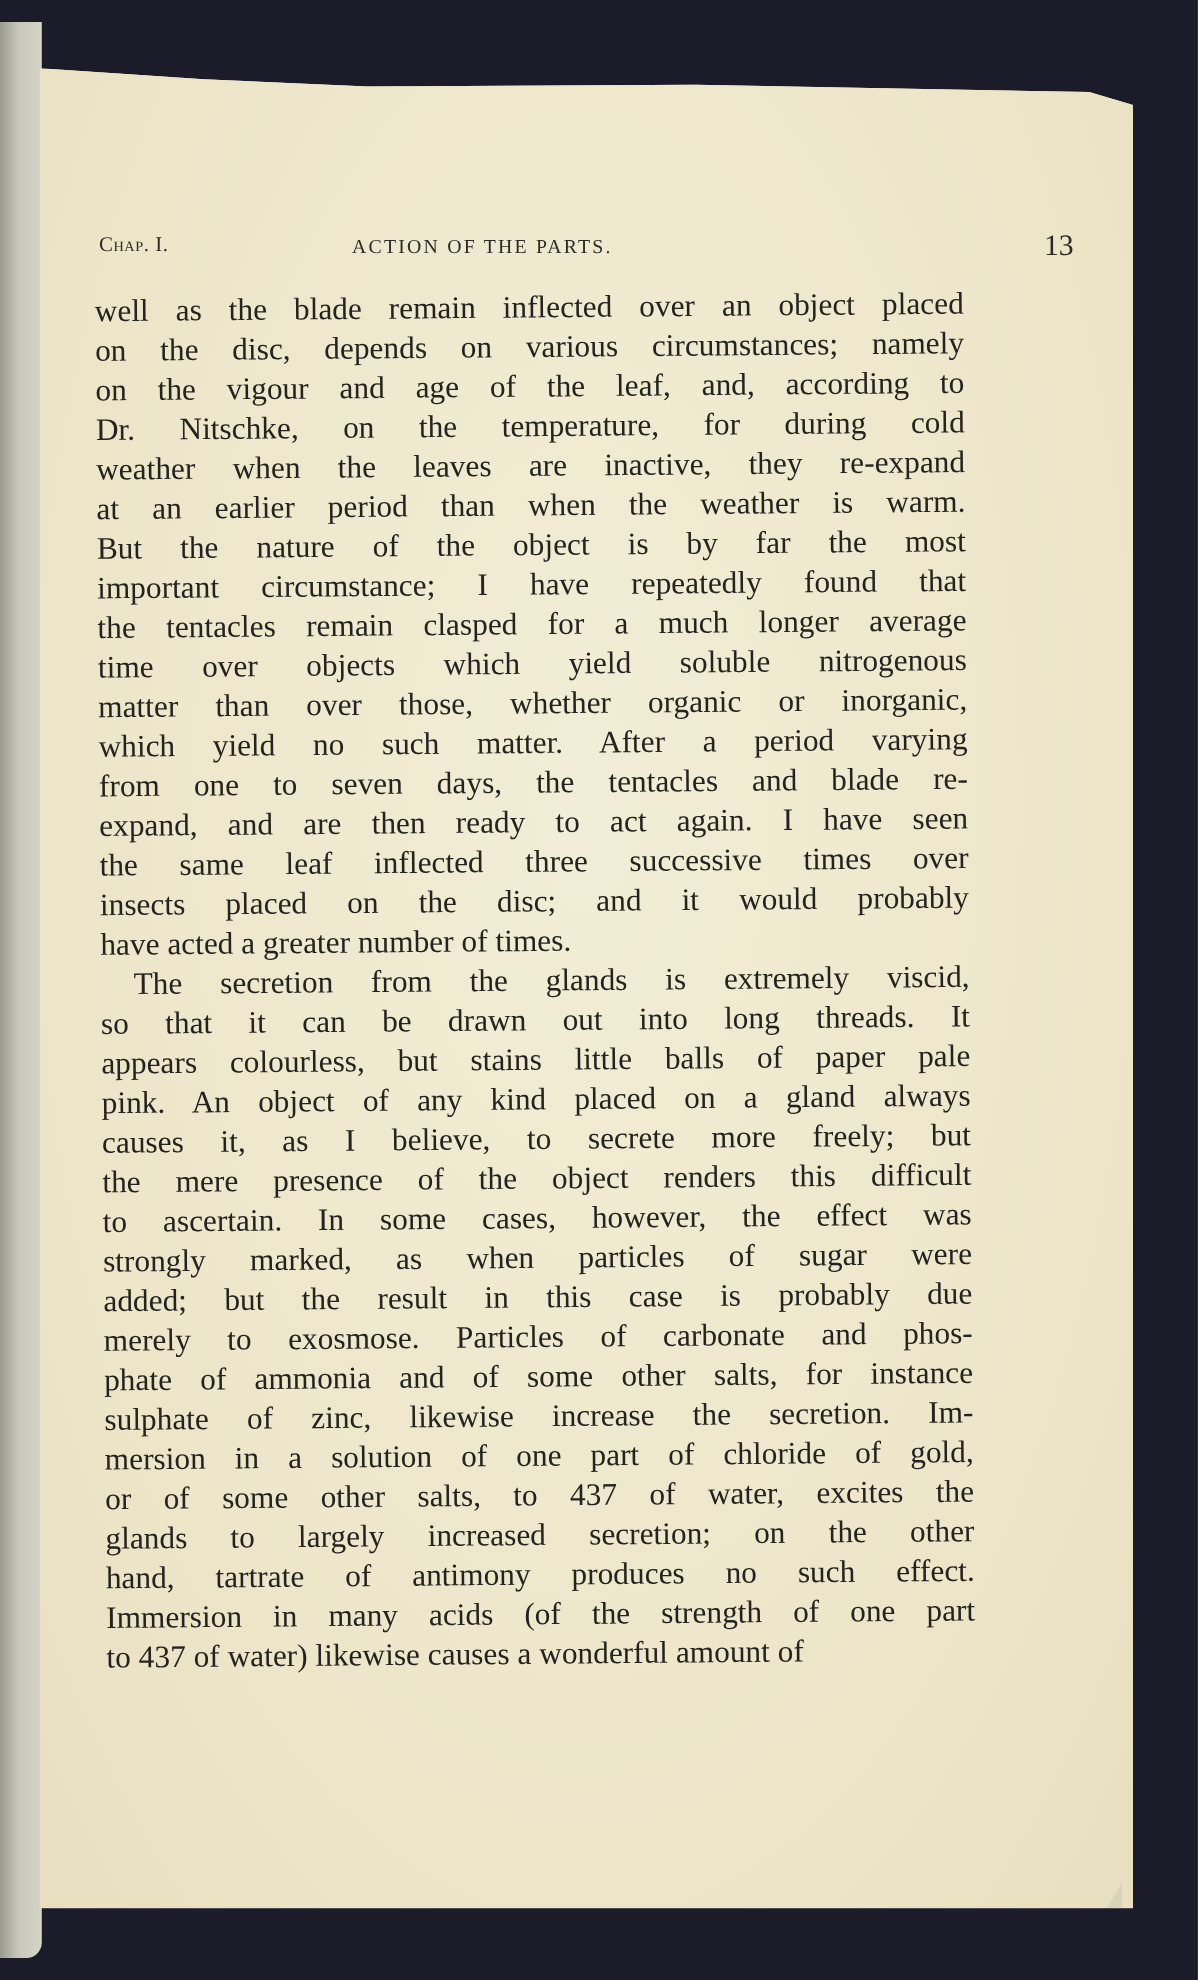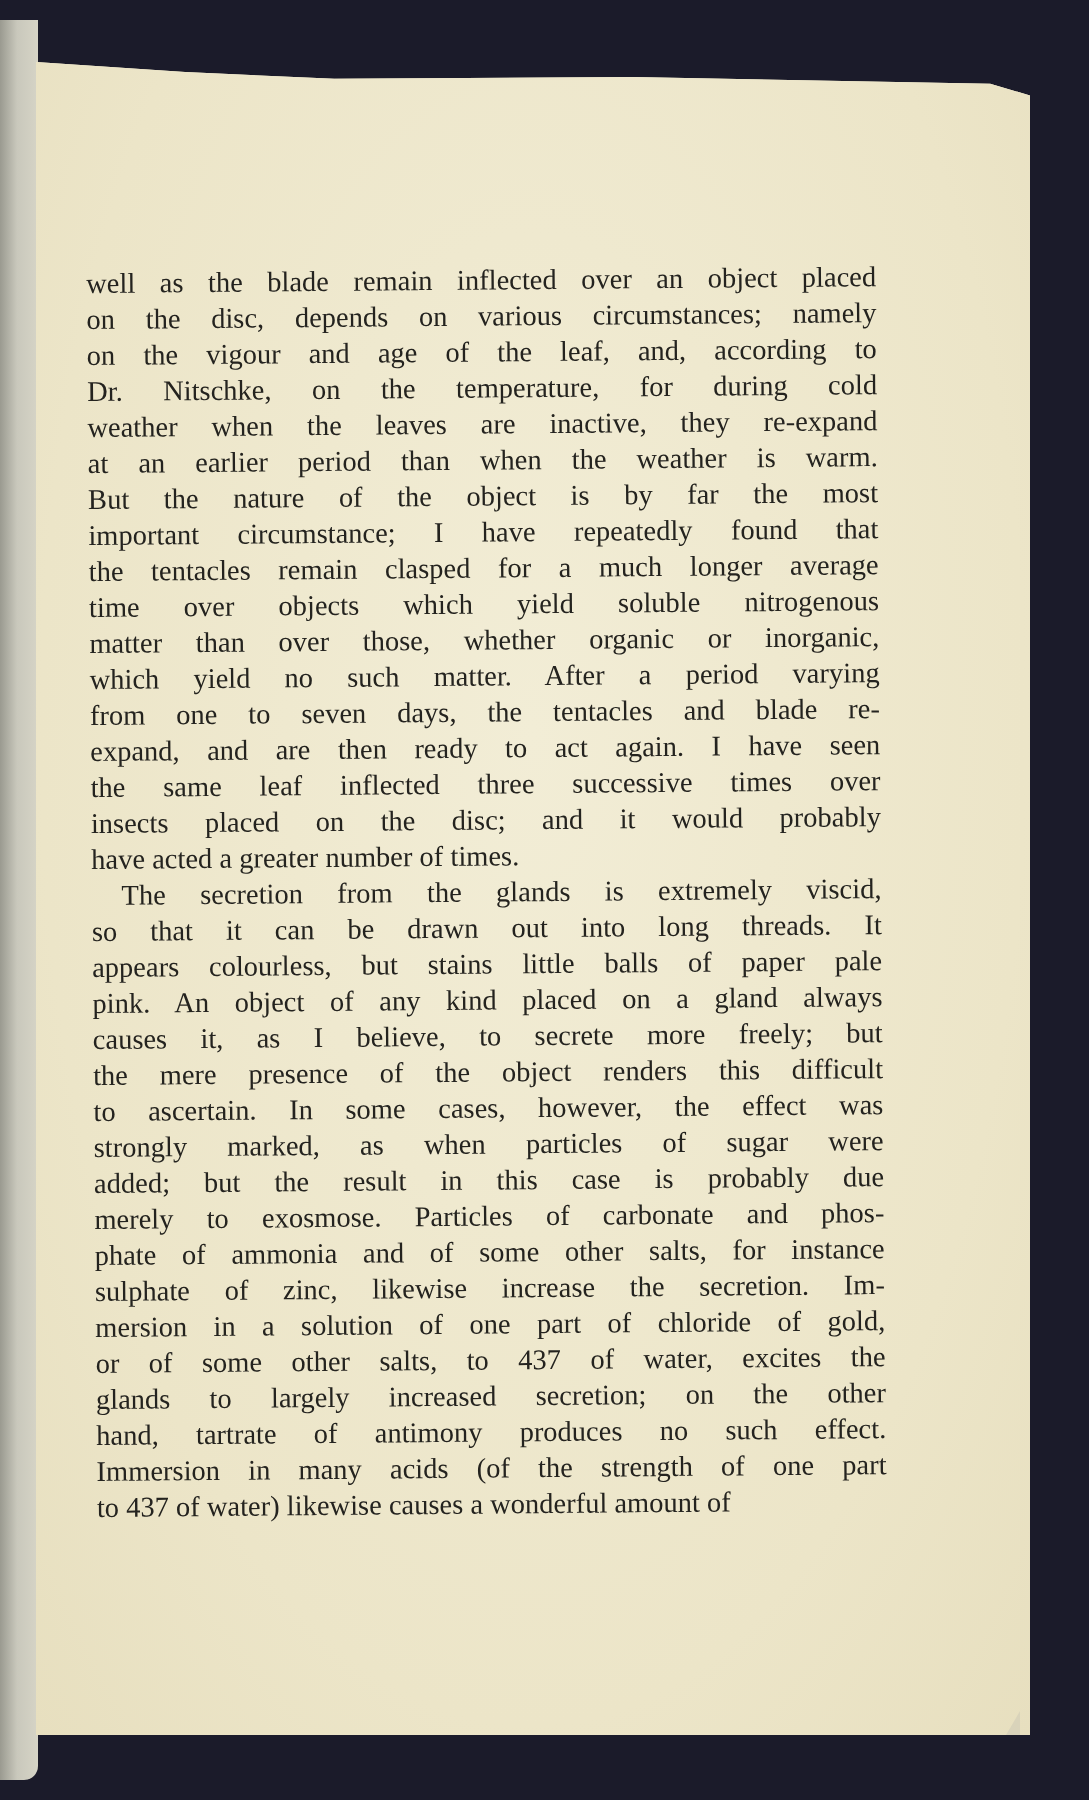--- a/index.html
+++ b/index.html
@@ -17,20 +17,25 @@
   .line.last{text-align-last:left;}
   .para-indent{padding-left:30px;}
   .corner{position:absolute;right:10px;bottom:0;width:14px;height:24px;background:#d9d3ba;clip-path:polygon(100% 0,0 100%,100% 100%);}
 </style>
 </head>
 <body>
 
 <div class="left-page"></div>
 
 <div class="page">
+  <div class="running-head">
+    <span class="rh-chap">Chap. I.</span>
+    <span class="rh-title">ACTION OF THE PARTS.</span>
+    <span class="rh-page">13</span>
+  </div>
 
   <div class="body-text" id="body-text">
       <div>
         <span class="line">well as the blade remain inflected over an object placed</span>
         <span class="line">on the disc, depends on various circumstances; namely</span>
         <span class="line">on the vigour and age of the leaf, and, according to</span>
         <span class="line">Dr. Nitschke, on the temperature, for during cold</span>
         <span class="line">weather when the leaves are inactive, they re-expand</span>
         <span class="line">at an earlier period than when the weather is warm.</span>
         <span class="line">But the nature of the object is by far the most</span>

